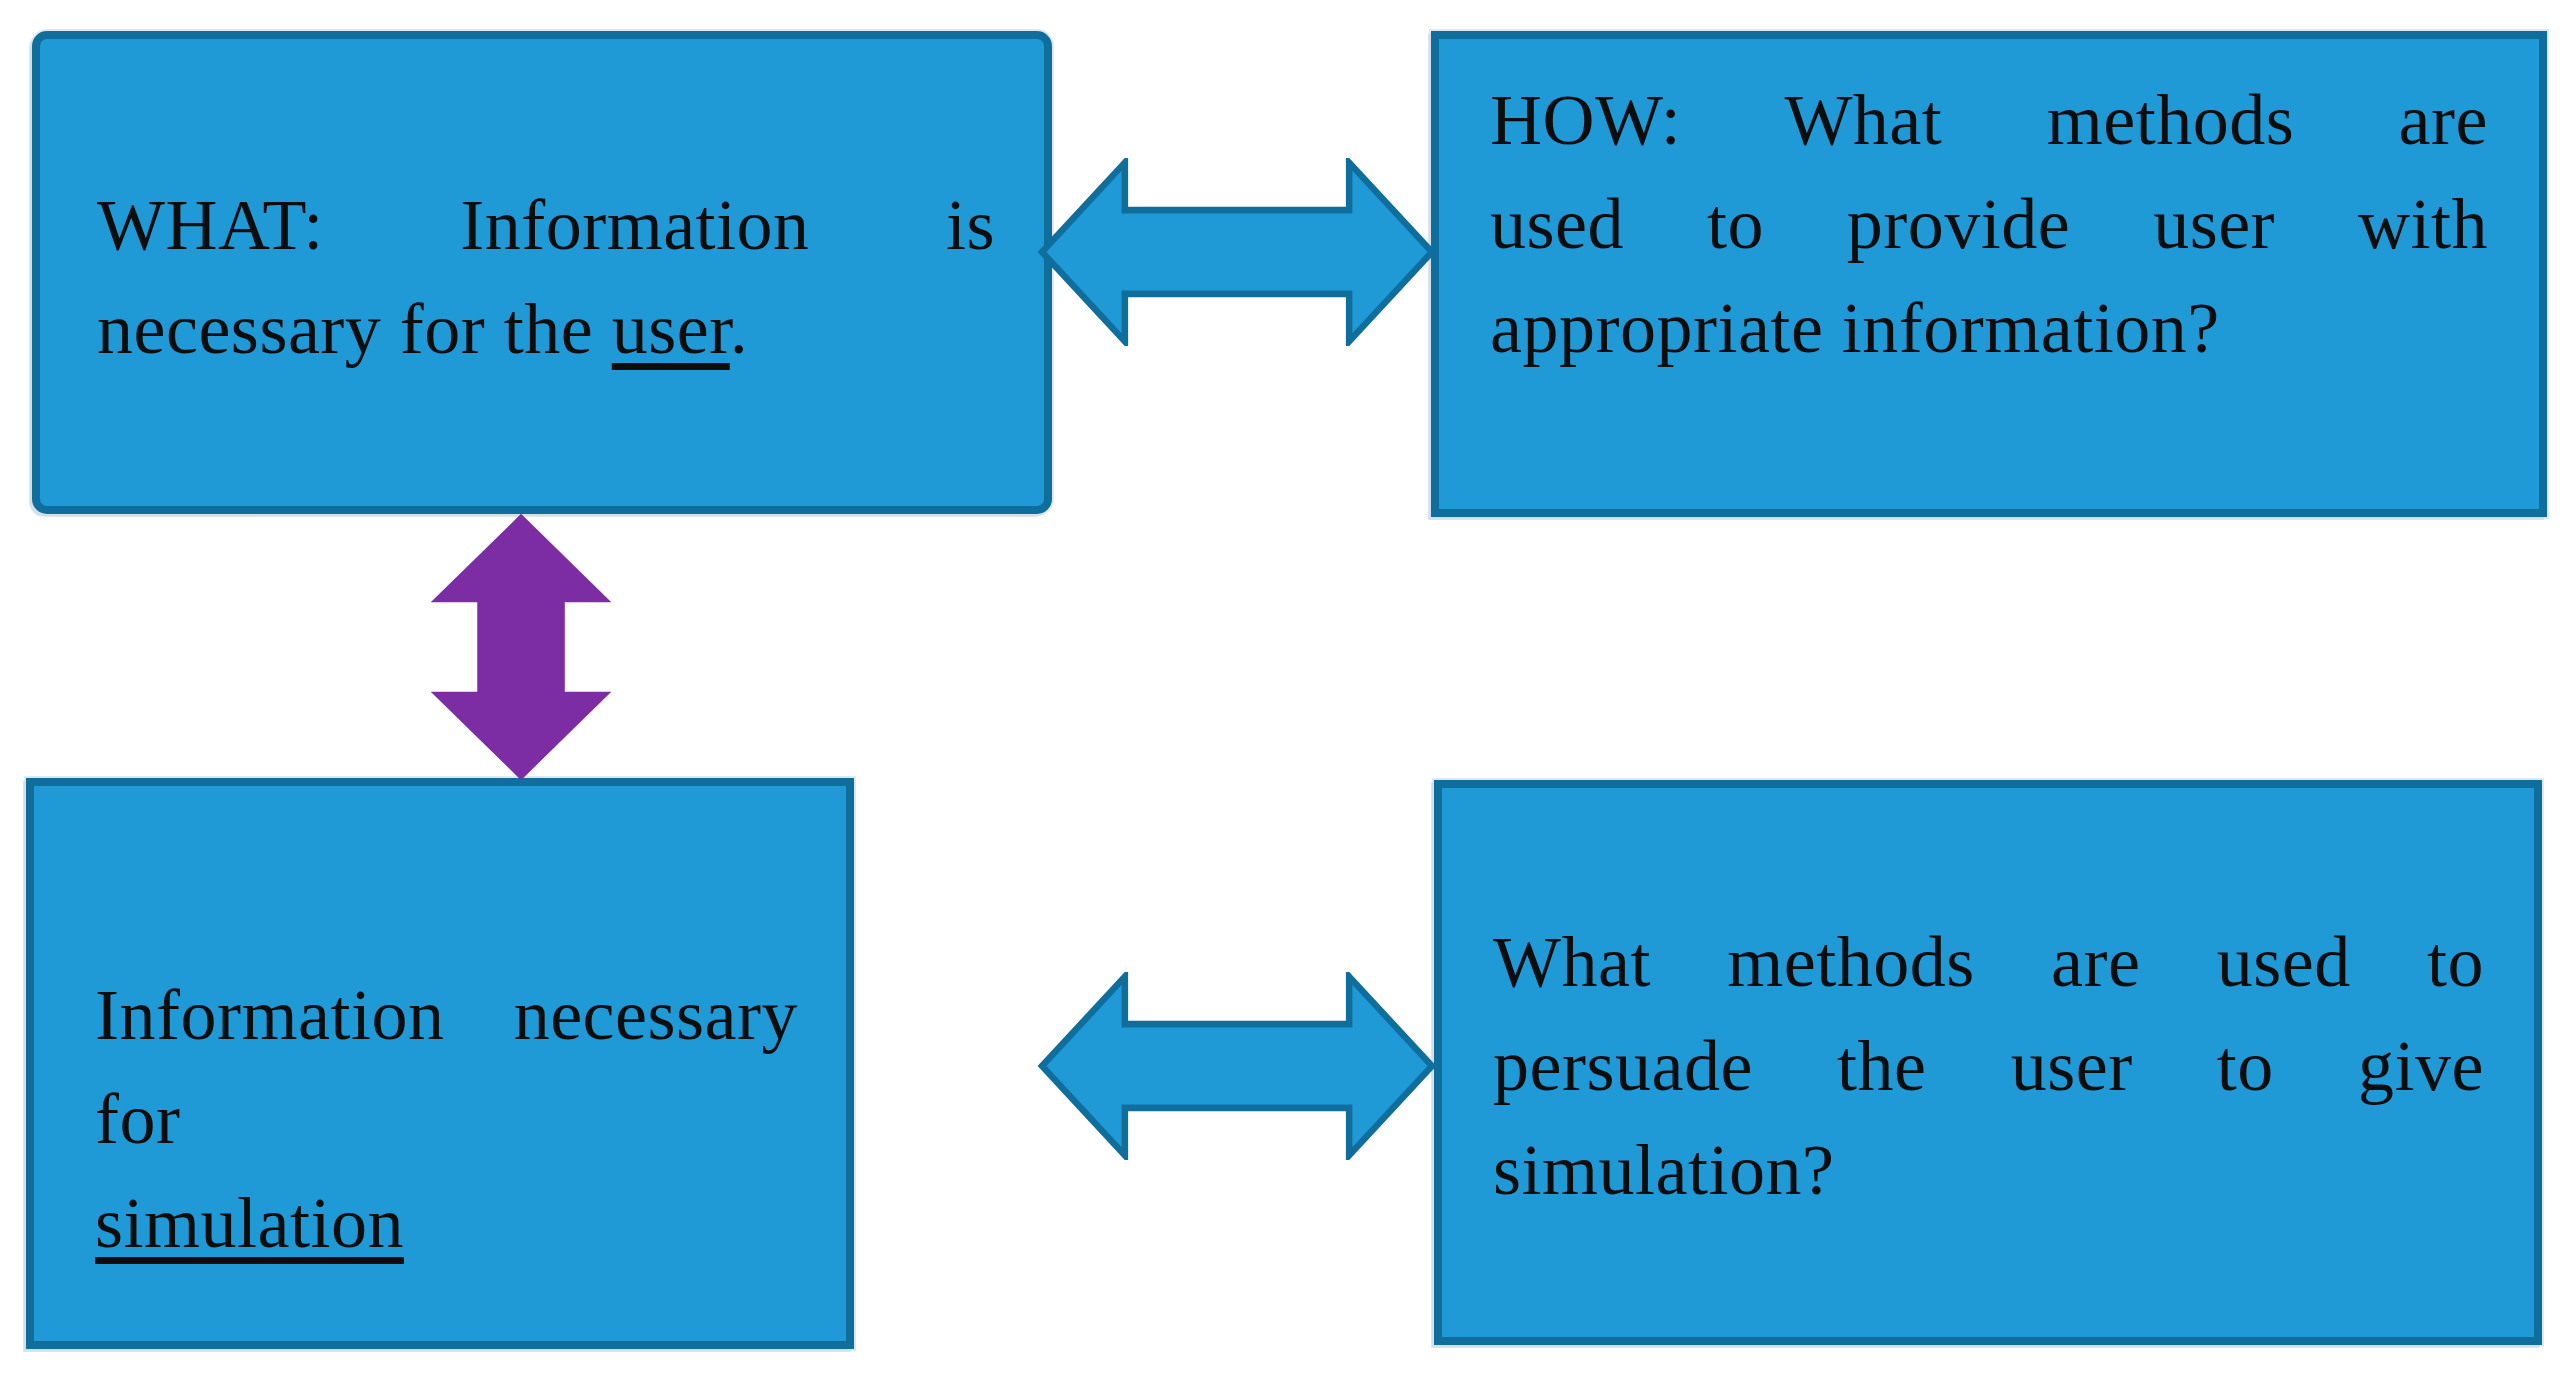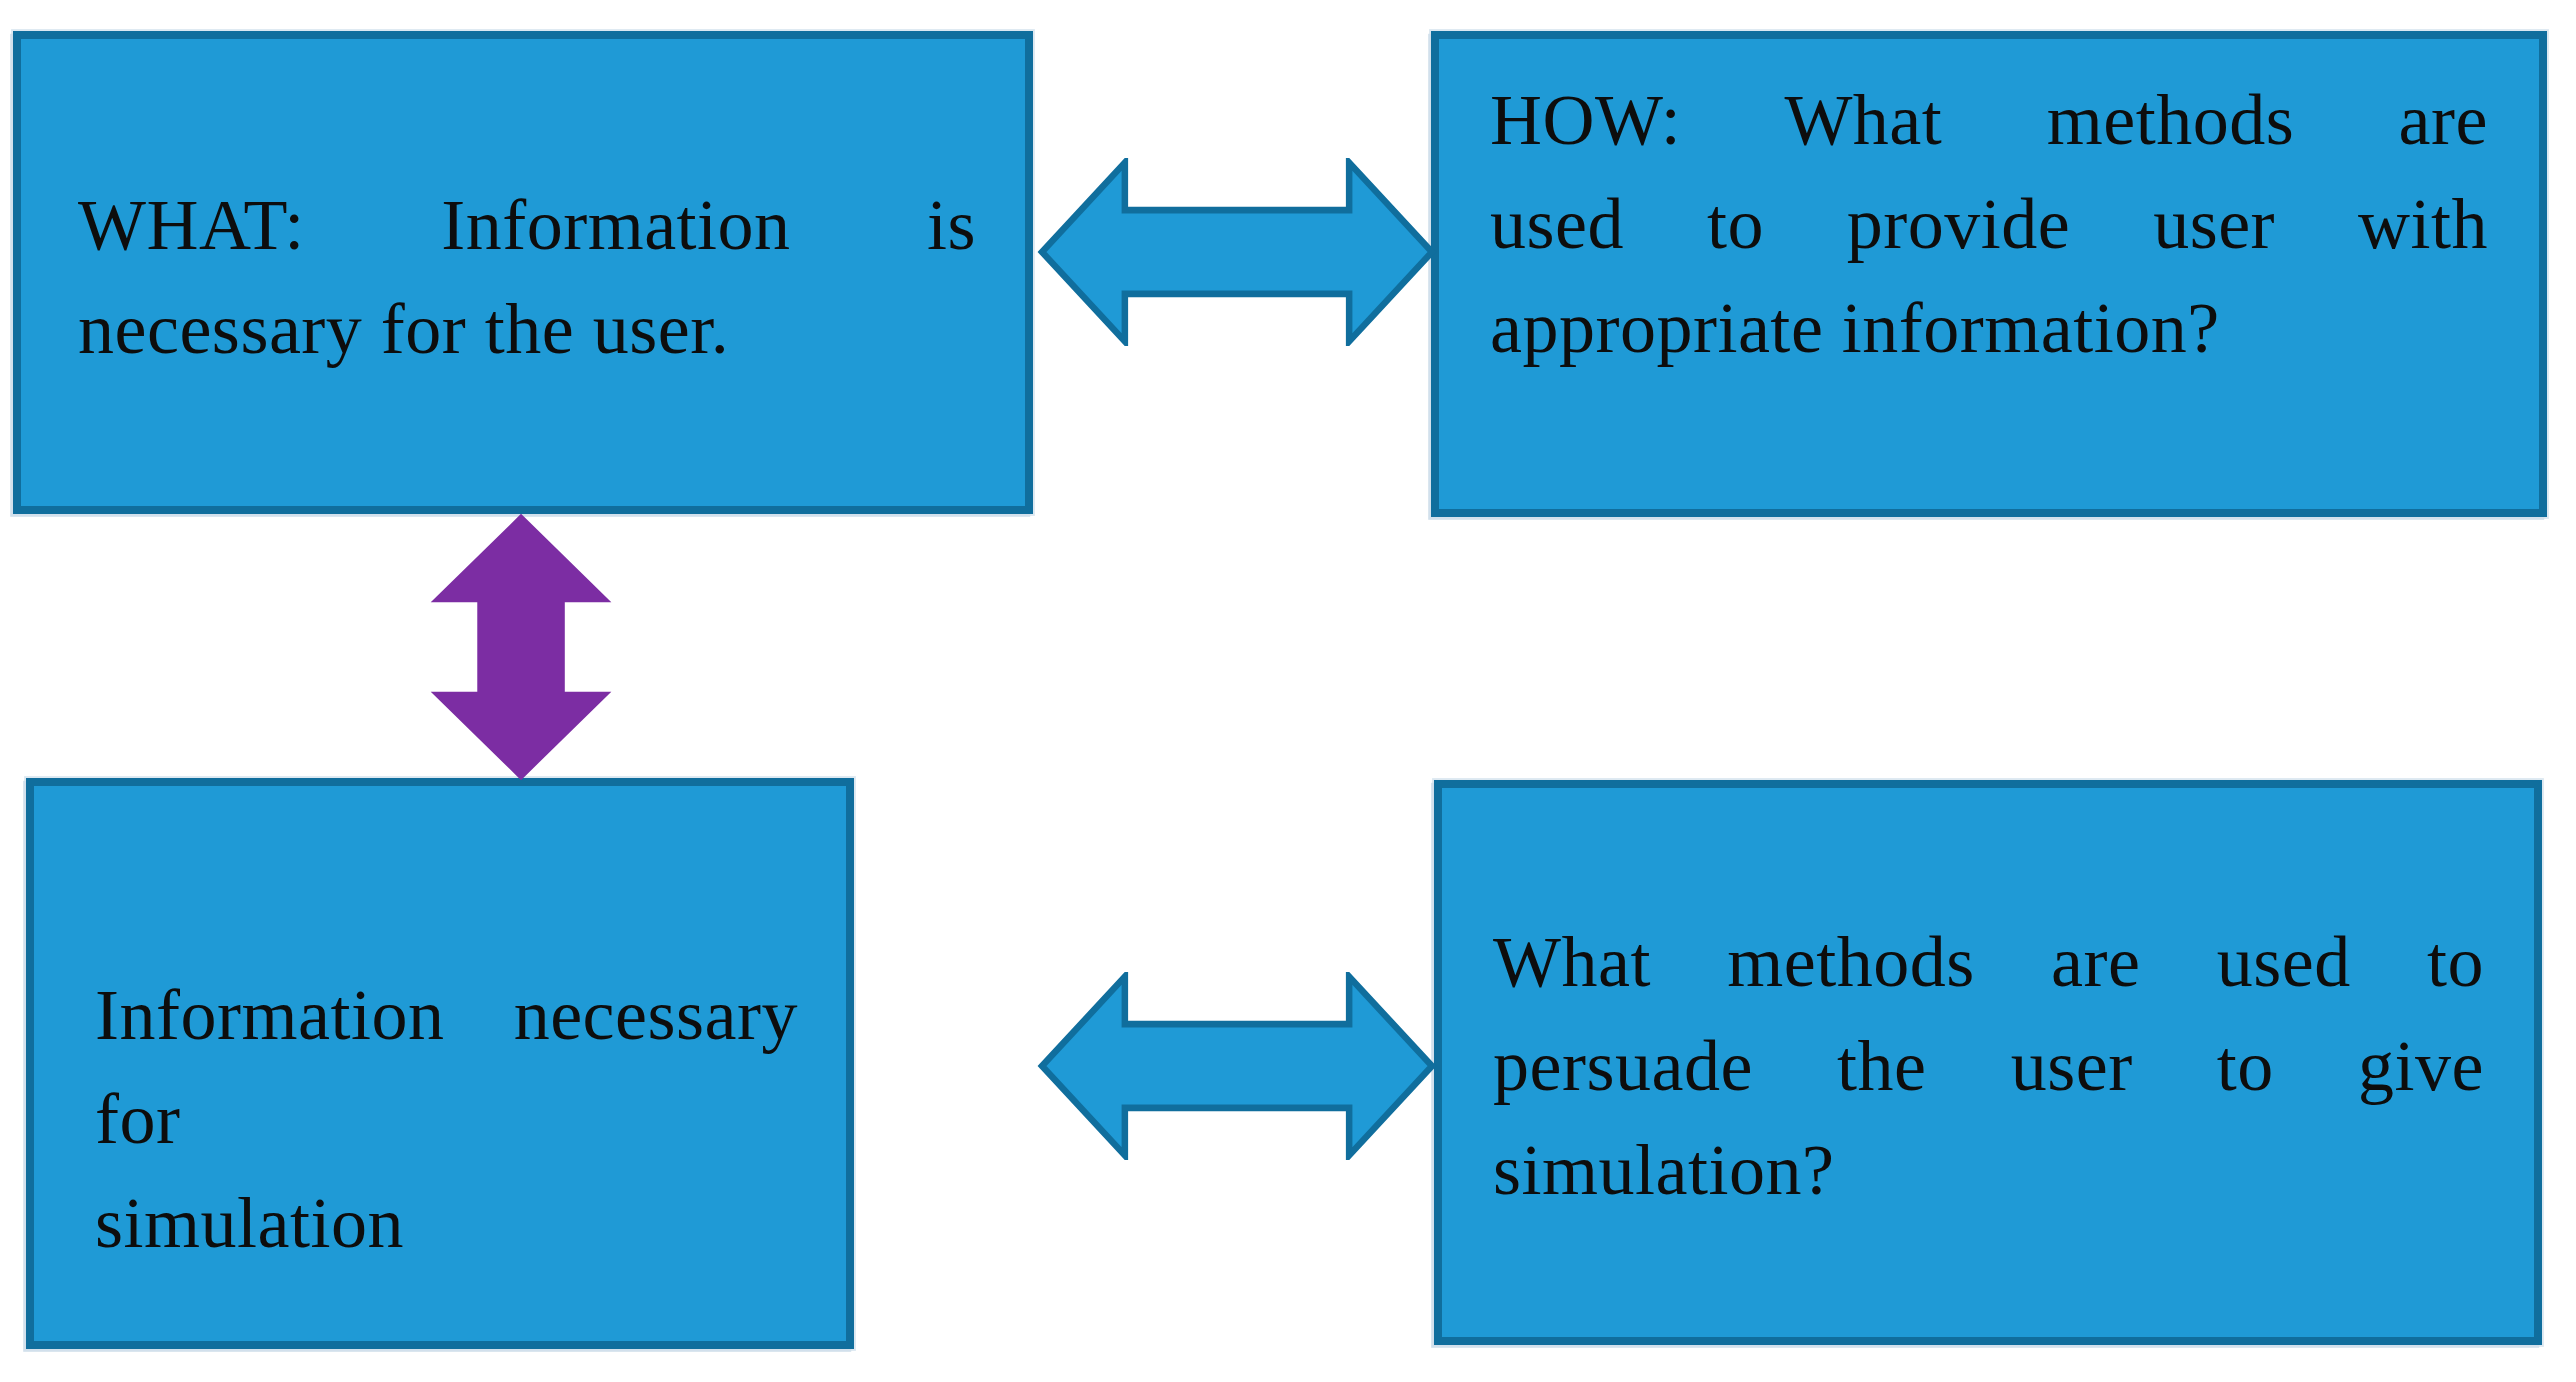--- a/index.html
+++ b/index.html
@@ -16,39 +16,40 @@
     font-family: "Liberation Serif", serif;
     color: var(--text, #0d0d0d);
   }
   .box {
     position: absolute;
     box-sizing: border-box;
     background: var(--box_fill, #1f9ad6);
     border: 8.4px solid var(--box_border, #106e9d);
     box-shadow: -2.8px 2.8px 0 0 #d2e0ec, 0 0 0 1.9px #dce8f1;
   }
-  .box-tl { left: 13px;   top: 31px;  width: 1020px; height: 483px; }
+  .box-tl { left: 32px;   top: 31px;  width: 1020px; height: 483px; border-radius: 15px; }
   .box-tr { left: 1431px; top: 31px;  width: 1116px; height: 486px; }
   .box-bl { left: 26px;   top: 778px; width: 828px; height: 571px; }
   .box-br { left: 1434px; top: 780px; width: 1108px; height: 565px; }
 
   .text {
     position: absolute;
     font-size: 72px;
     line-height: 104px;
     letter-spacing: 0.5px;
   }
   .box-tl .text { left: 57px; right: 49px; top: 134px; }
   .box-tr .text { left: 51px; right: 51px; top: 29px;  }
   .box-bl .text { left: 61px; right: 48px; top: 177px; }
   .box-br .text { left: 51px; right: 50px; top: 122px; }
 
   .line { display: block; text-align: justify; text-align-last: left; }
   .line.stretch { text-align-last: justify; }
   .u {
+    text-decoration: underline;
     text-decoration-thickness: 6.5px;
     text-underline-offset: 10.2px;
   }
 
   svg.arrow { position: absolute; display: block; }
   .h-arrow polygon {
     fill: var(--arrow_fill, #1f9ad6);
     stroke: var(--arrow_border, #106e9d);
     stroke-width: 7;
     stroke-linejoin: miter;

